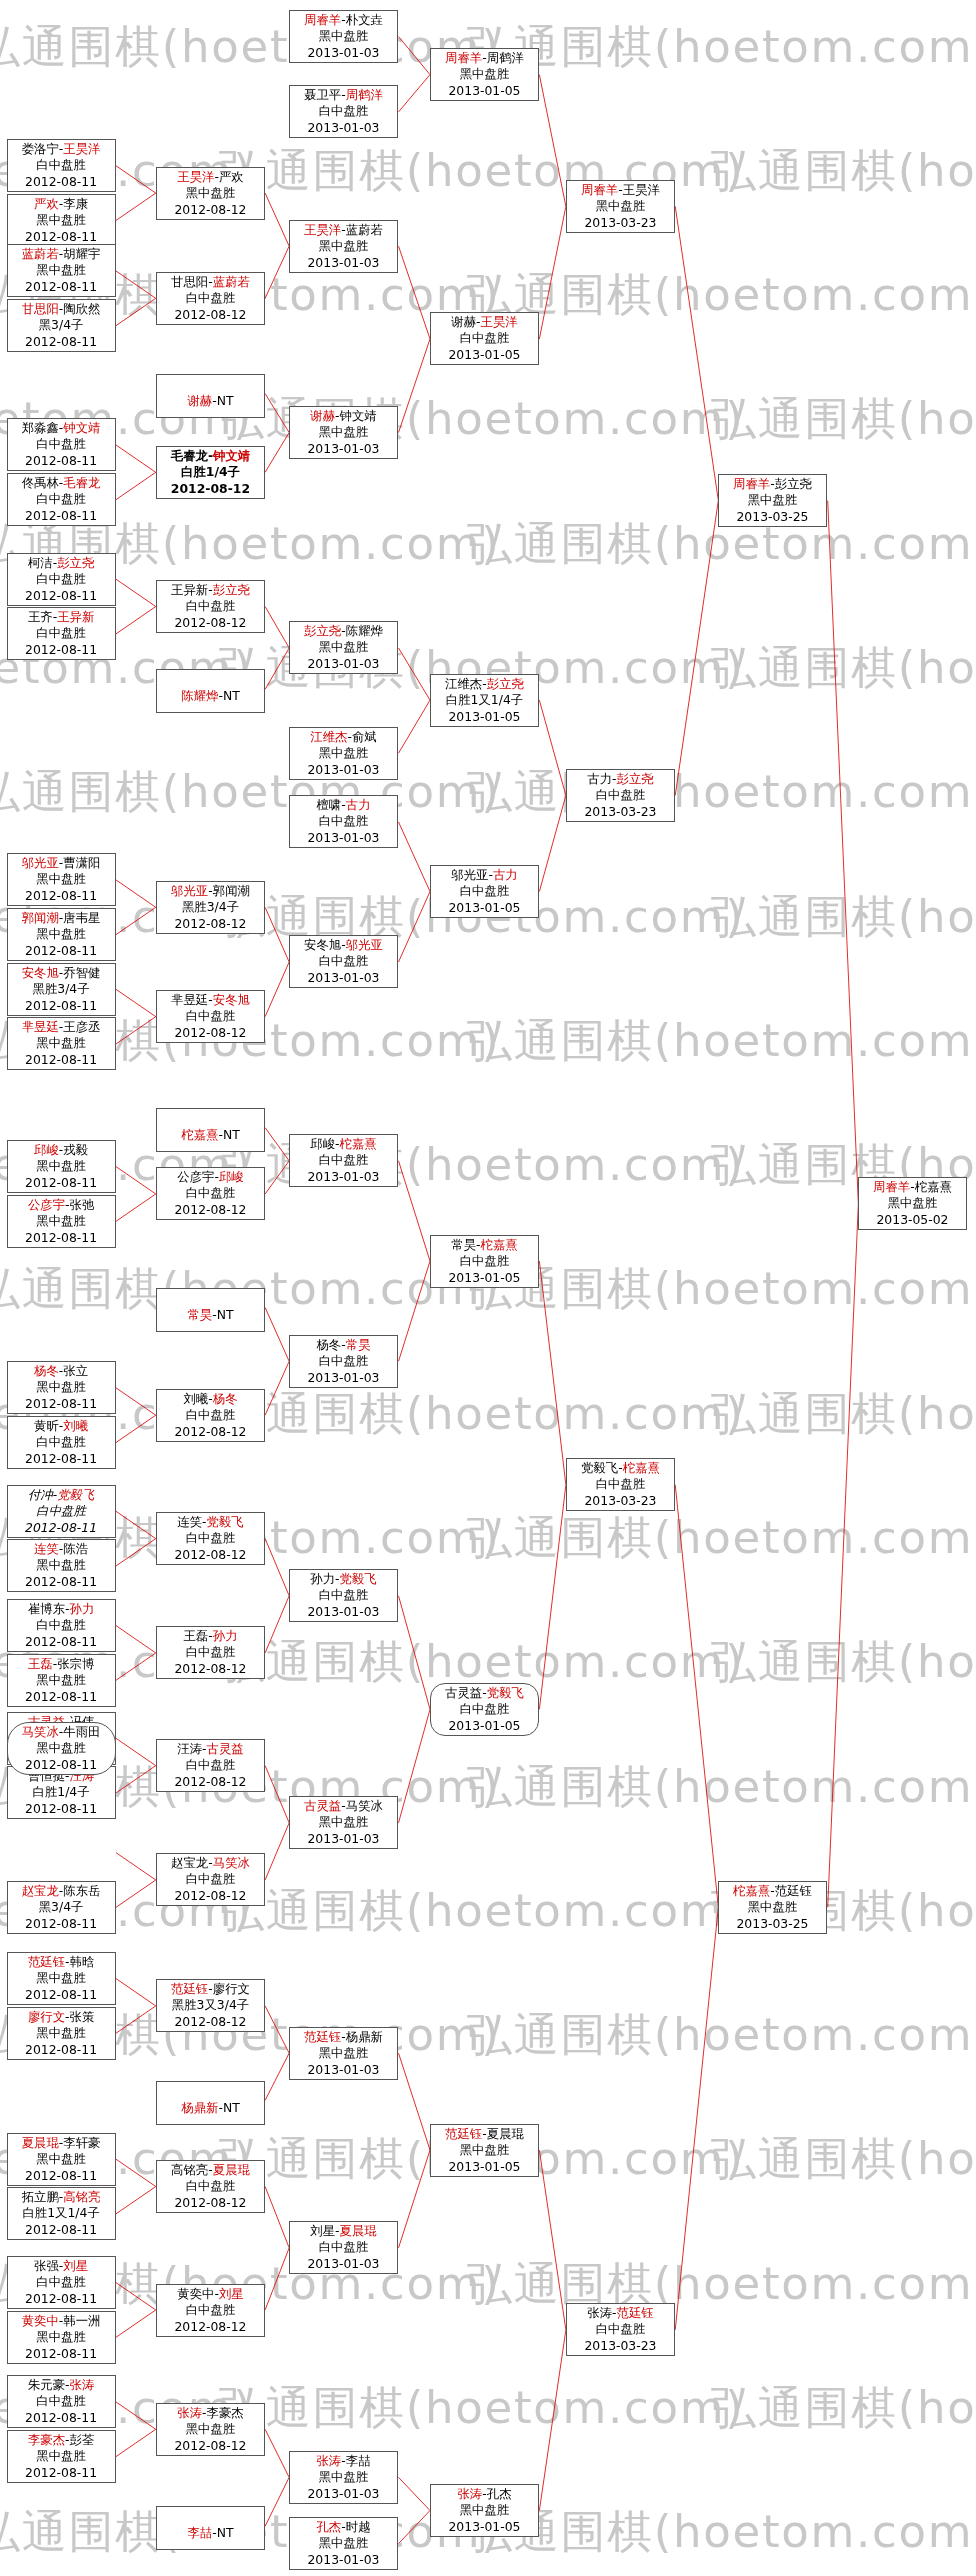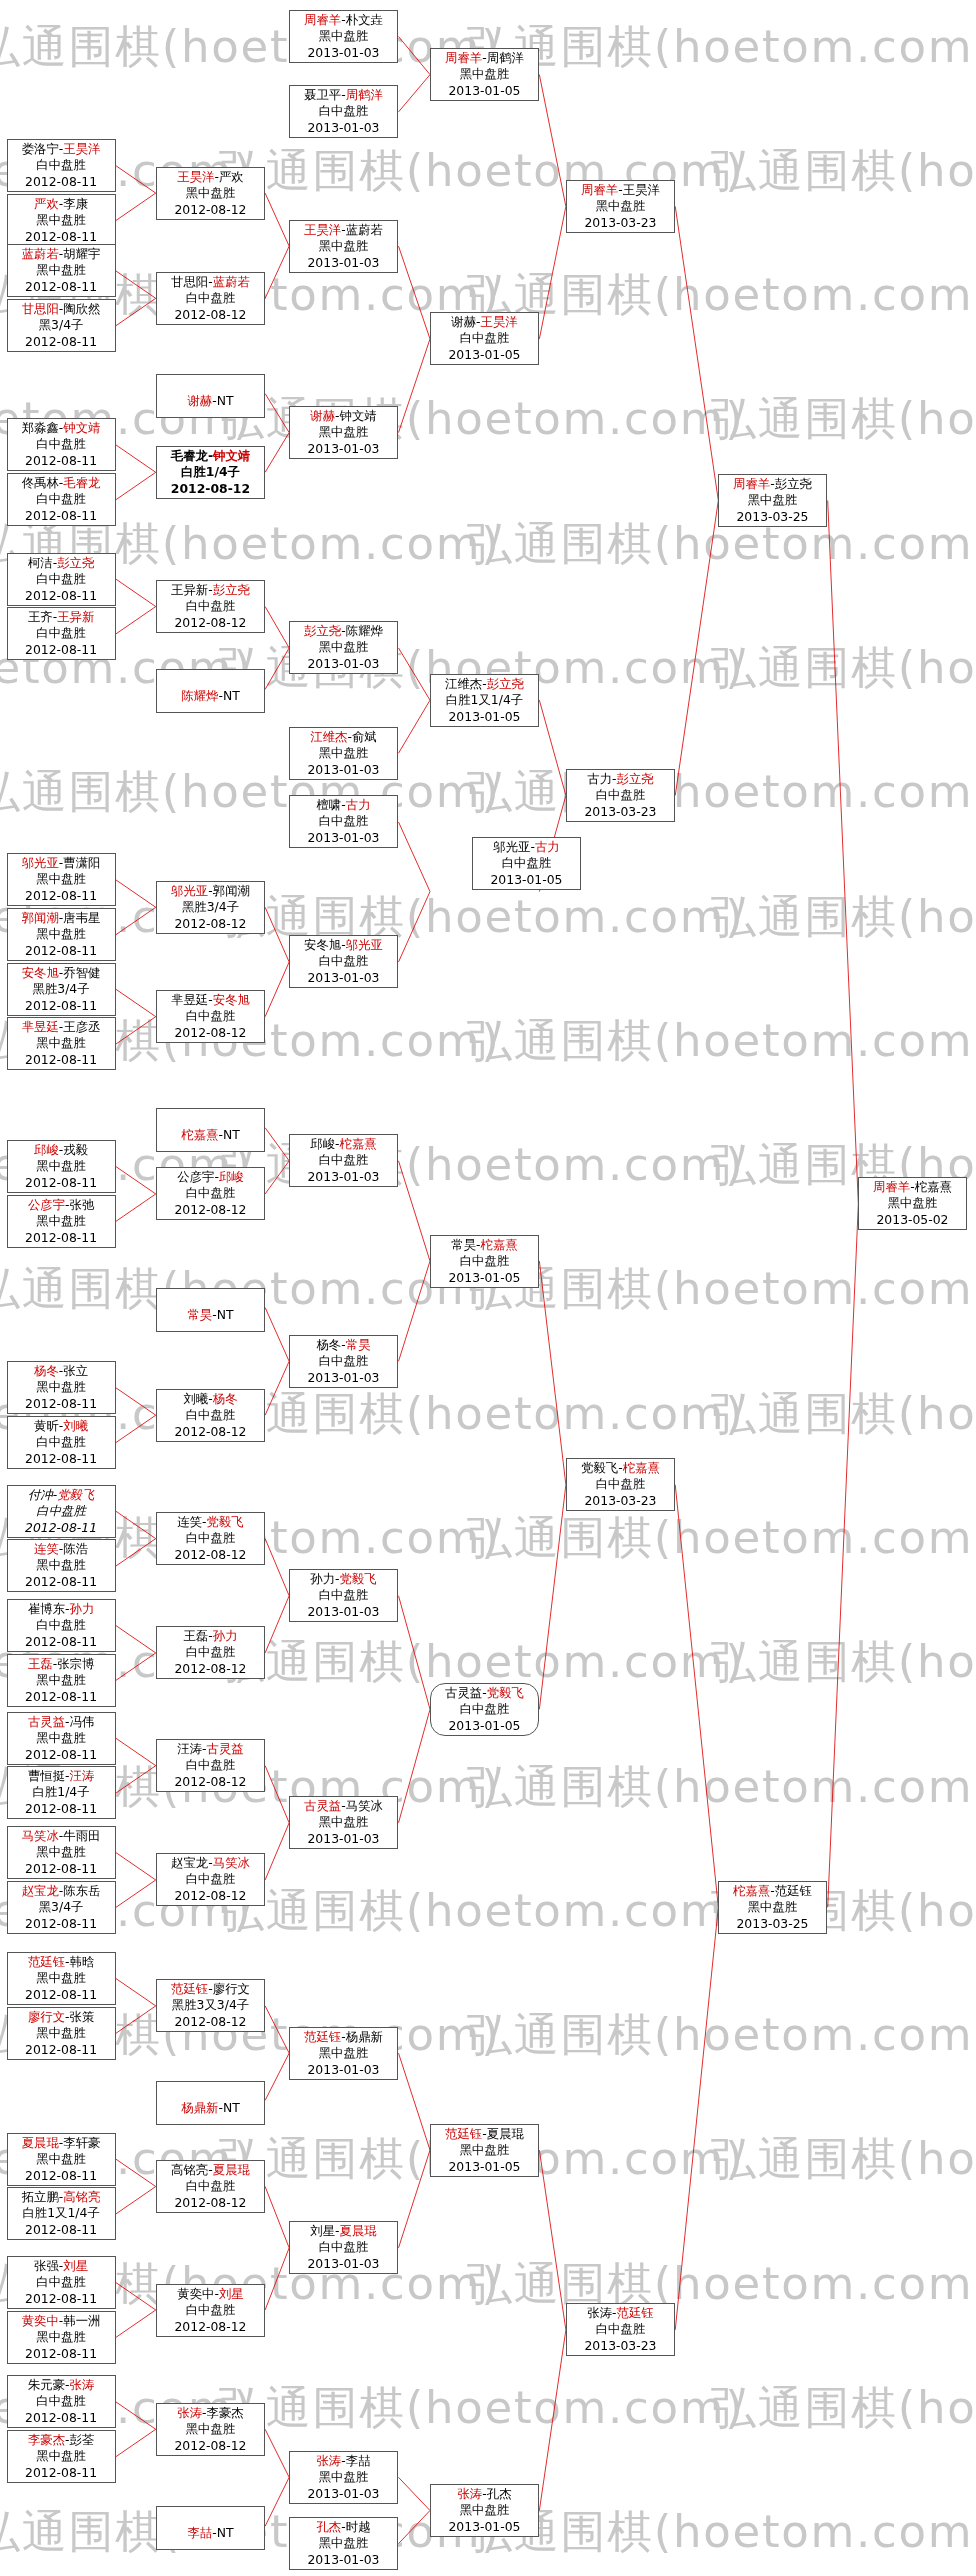--- a/index.html
+++ b/index.html
@@ -269,21 +269,21 @@
       <div class="match" style="left: 6.6px; top: 1712px; border-color: rgb(85, 85, 85);">
         <div><span class="win" style="color: rgb(204, 0, 0);">古灵益</span>-<span>冯伟</span></div>
         <div>黑中盘胜</div>
         <div>2012-08-11</div>
       </div>
       <div class="match" style="left: 6.6px; top: 1766px; border-color: rgb(85, 85, 85);">
         <div><span>曹恒挺</span>-<span class="win" style="color: rgb(204, 0, 0);">汪涛</span></div>
         <div>白胜1/4子</div>
         <div>2012-08-11</div>
       </div>
-      <div class="match" style="left: 6.6px; top: 1826px; border-color: rgb(85, 85, 85);">
+      <div class="match" style="left: 6.6px; top: 1722px; border-color: rgb(85, 85, 85); border-radius: 22px;">
         <div><span class="win" style="color: rgb(204, 0, 0);">马笑冰</span>-<span>牛雨田</span></div>
         <div>黑中盘胜</div>
         <div>2012-08-11</div>
       </div>
       <div class="match" style="left: 6.6px; top: 1881px; border-color: rgb(85, 85, 85);">
         <div><span class="win" style="color: rgb(204, 0, 0);">赵宝龙</span>-<span>陈东岳</span></div>
         <div>黑3/4子</div>
         <div>2012-08-11</div>
       </div>
       <div class="match" style="left: 6.6px; top: 1952px; border-color: rgb(85, 85, 85);">
@@ -512,21 +512,21 @@
       <div class="match" style="left: 430px; top: 312px; border-color: rgb(85, 85, 85);">
         <div><span>谢赫</span>-<span class="win" style="color: rgb(204, 0, 0);">王昊洋</span></div>
         <div>白中盘胜</div>
         <div>2013-01-05</div>
       </div>
       <div class="match" style="left: 430px; top: 674px; border-color: rgb(85, 85, 85);">
         <div><span>江维杰</span>-<span class="win" style="color: rgb(204, 0, 0);">彭立尧</span></div>
         <div>白胜1又1/4子</div>
         <div>2013-01-05</div>
       </div>
-      <div class="match" style="left: 430px; top: 837px; border-color: rgb(85, 85, 85); margin-left: 42px;">
+      <div class="match" style="left: 430px; top: 865px; border-color: rgb(85, 85, 85);">
         <div><span>邬光亚</span>-<span class="win" style="color: rgb(204, 0, 0);">古力</span></div>
         <div>白中盘胜</div>
         <div>2013-01-05</div>
       </div>
       <div class="match" style="left: 430px; top: 1235px; border-color: rgb(85, 85, 85);">
         <div><span>常昊</span>-<span class="win" style="color: rgb(204, 0, 0);">柁嘉熹</span></div>
         <div>白中盘胜</div>
         <div>2013-01-05</div>
       </div>
       <div class="match" style="left: 430px; top: 1683px; border-color: rgb(85, 85, 85); border-radius: 15px;">

